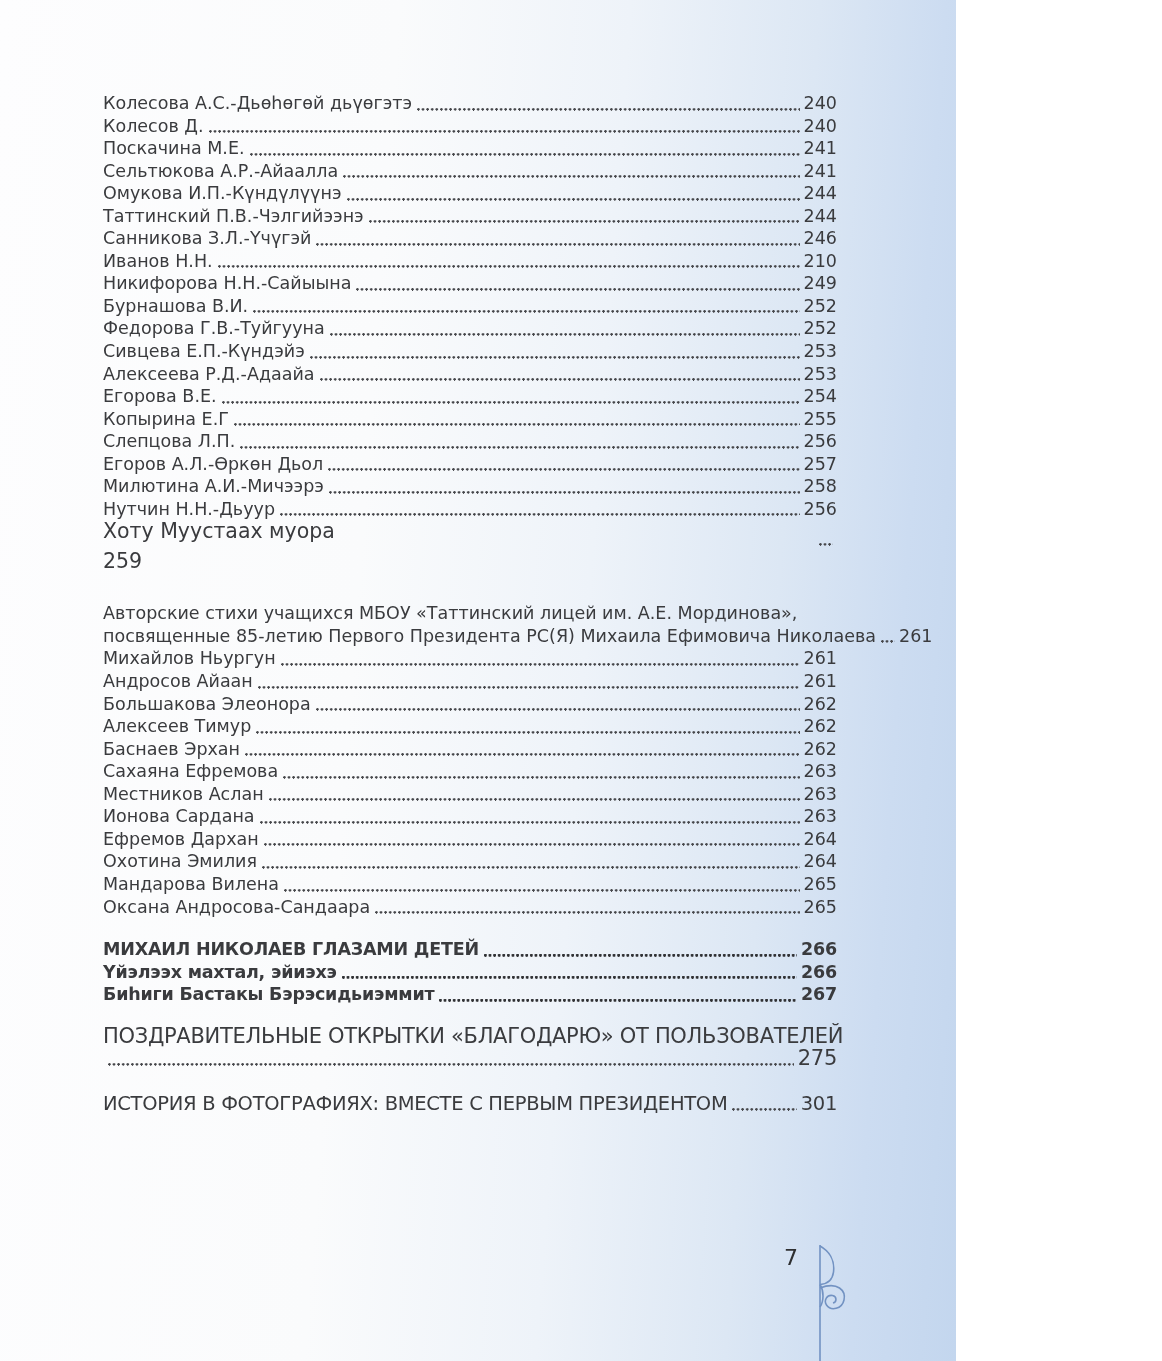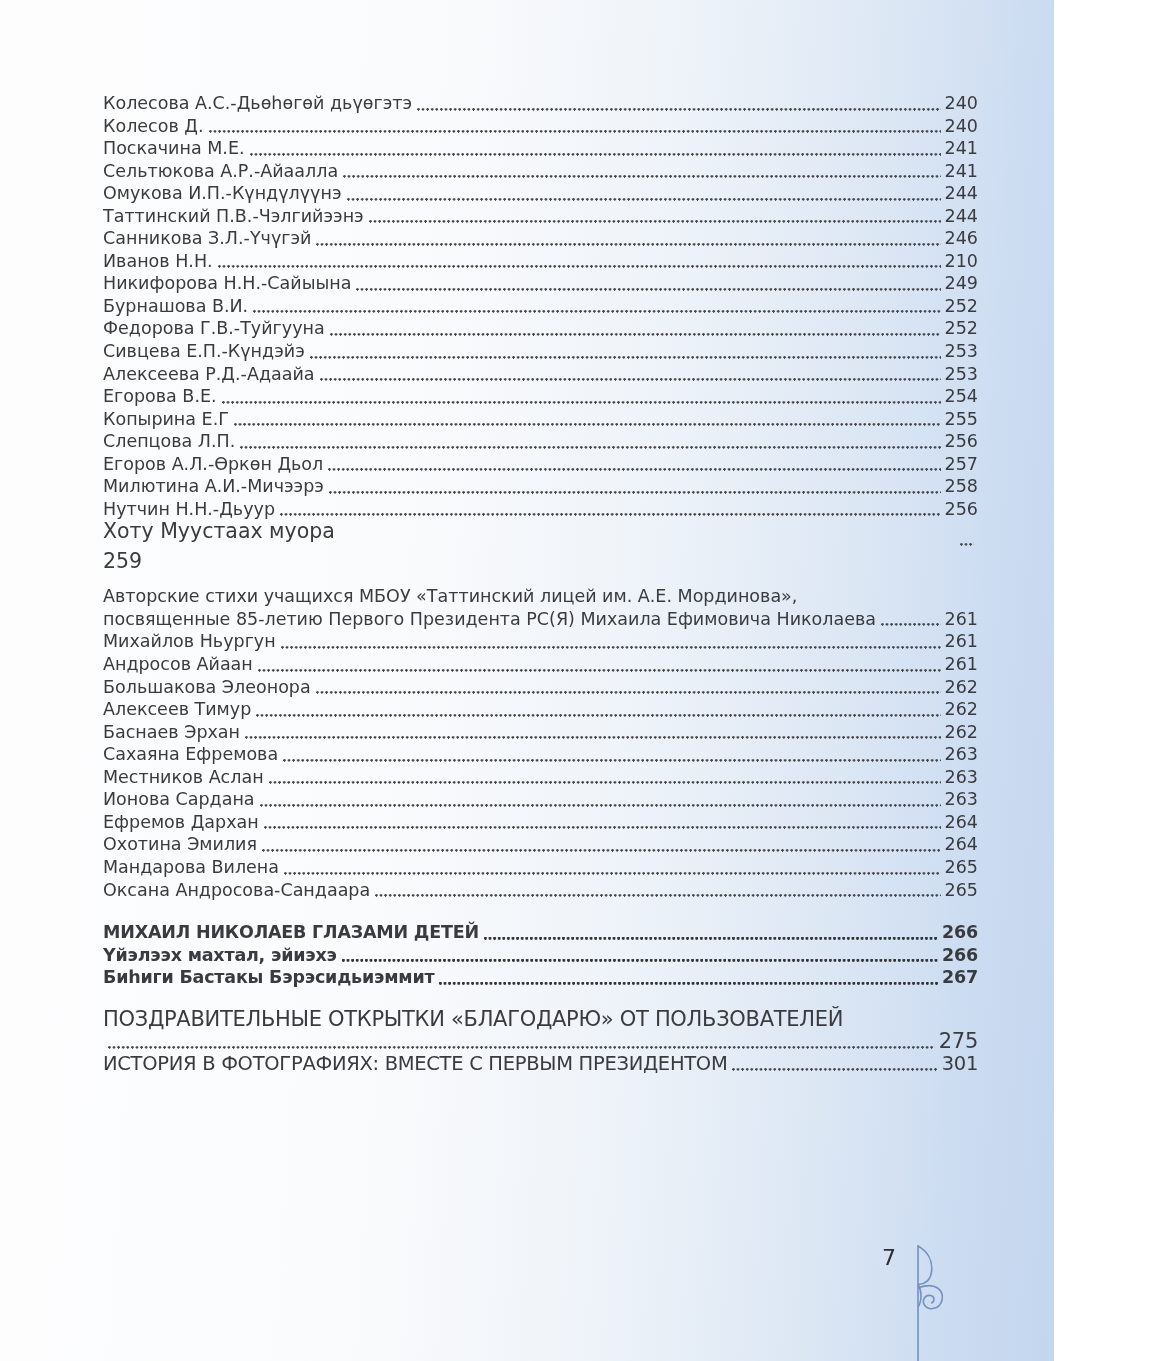--- a/index.html
+++ b/index.html
@@ -3,34 +3,34 @@
 <meta charset="utf-8">
 <style>
   html, body { margin: 0; padding: 0; }
   body {
     width: 1162px; height: 1361px;
     font-family: "DejaVu Sans", "Liberation Sans", sans-serif;
     overflow: hidden;
   }
   .page {
     position: relative;
-    width: 1054px; height: 1361px;
+    width: 956px; height: 1361px;
     background: linear-gradient(94deg,
       #fdfdfe 0%, #fafbfc 38%, #eef3f9 60%,
       #dce7f4 78%, #ccdcf1 90%, #c3d6ee 100%);
     box-sizing: border-box;
-    padding: 92px 76px 0 103px;
+    padding: 92px 119px 0 103px;
     color: #3a3b3e;
   }
   .toc-group { margin: 0; }
   .g1 { margin-top: 0; }
-  .g2 { margin-top: 12px; }
+  .g2 { margin-top: 29px; }
   .g3 { margin-top: 20px; }
   .g4 { margin-top: 19px; }
-  .g5 { }
+  .g5 { margin-top: 23px; }
 
   .toc-row {
     display: flex;
     align-items: baseline;
     font-size: 17.5px;
     line-height: 22.55px;
     white-space: nowrap;
   }
   .toc-row.large { font-size: 20.5px; line-height: 23px; flex-direction: column; }
   .g3 .toc-row { font-weight: 700; font-size: 17.5px; letter-spacing: -0.2px; }

